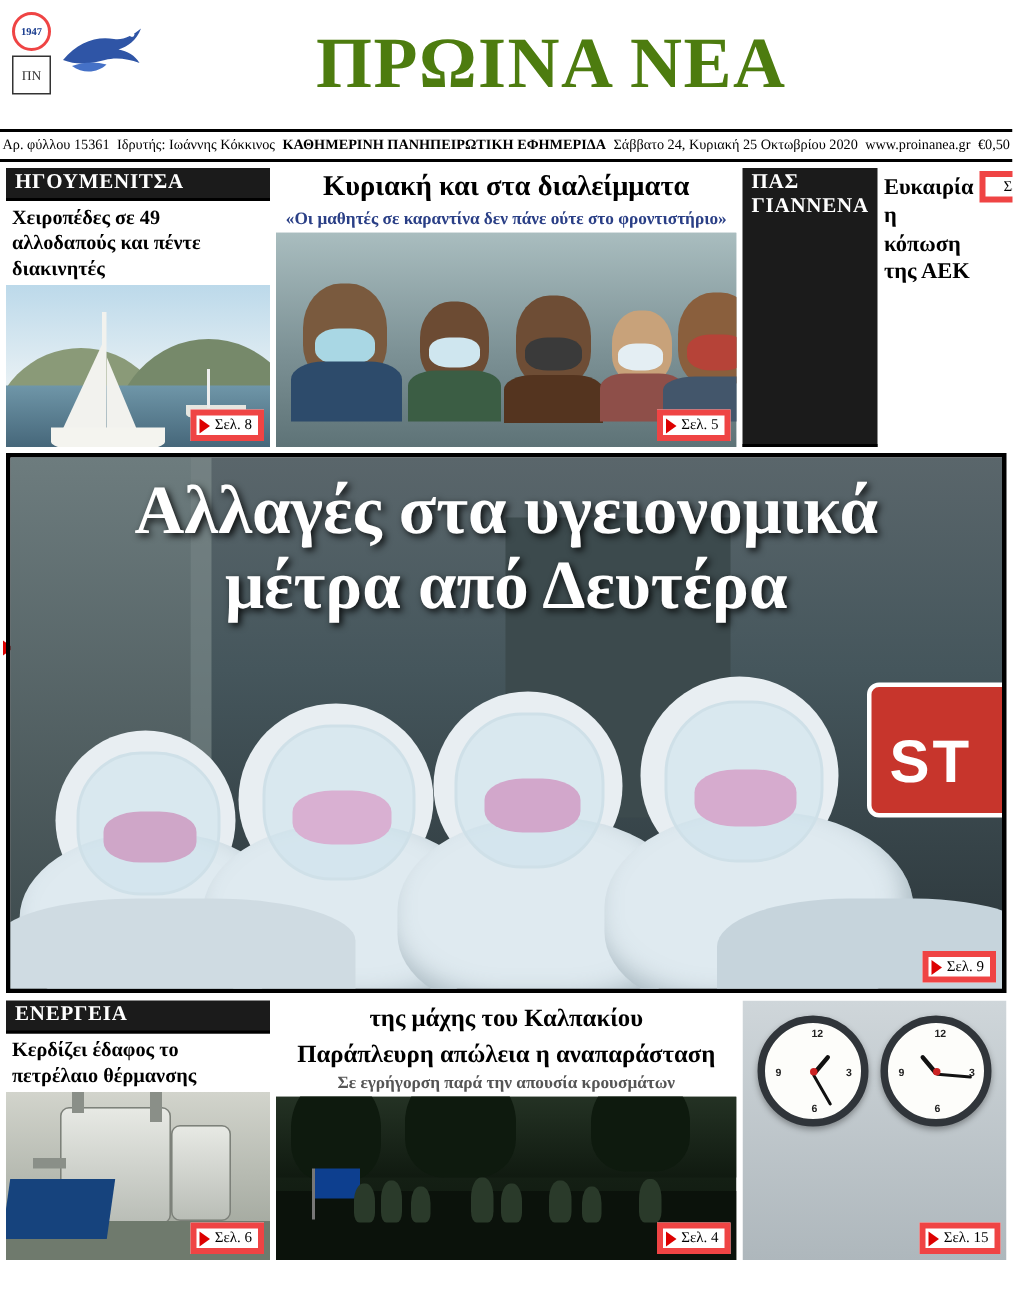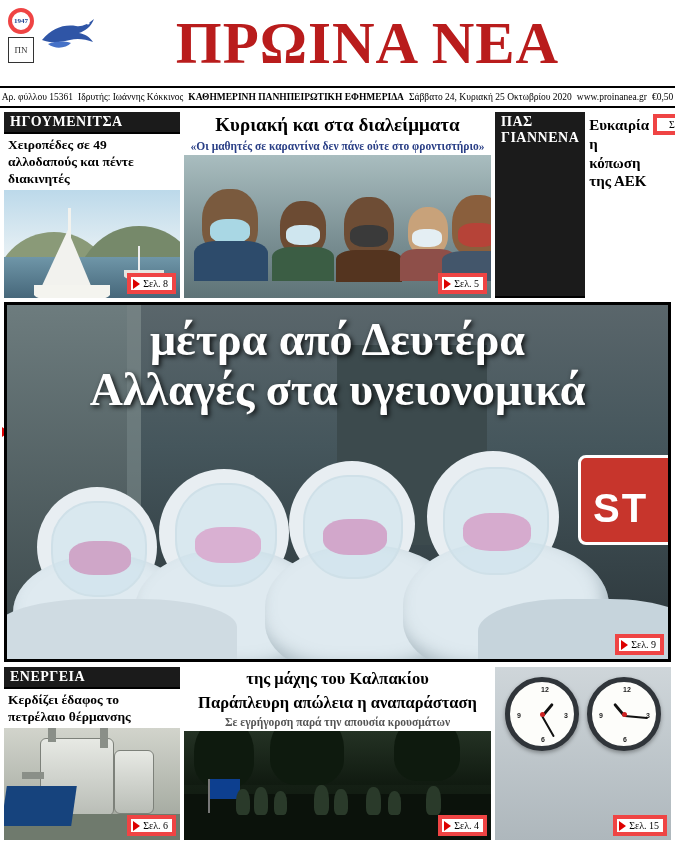--- a/index.html
+++ b/index.html
@@ -16,36 +16,36 @@
     height: 88px; position: relative;
     display: flex; align-items: center; justify-content: center;
     border-bottom: 2px solid #000;
   }
   .logo-block {
     position: absolute; left: 8px; top: 8px;
     display: flex; align-items: center; gap: 4px;
   }
   .logo-stack { display:flex; flex-direction:column; gap:3px; align-items:center;}
   .logo-badge {
-    width: 26px; height: 26px; border: 4px solid #ef4444;
+    width: 26px; height: 26px; border: 2px solid #ef4444;
     border-radius: 50%; display:flex; align-items:center; justify-content:center;
     font-family:"Liberation Serif", serif; font-size: 7px; color:#1a3d8f; font-weight:bold;
   }
   .logo-sq {
     width: 26px; height: 26px; border: 1px solid #333; display:flex;
     align-items:center; justify-content:center; font-size:9px; color:#333;
   }
   .logo-bird { width: 62px; height: 52px; }
   .paper-title {
     font-family: "Liberation Serif", serif;
     font-weight: bold;
-    font-size: 59px;
+    font-size: 48px;
     letter-spacing: 1px;
     line-height: 1;
-    color: #b91c1c;
+    color: #4d7c0f;
     margin-left: 60px;
   }
   .info-bar {
     height: 20px; border-bottom: 2px solid #000;
     display: flex; align-items: center; justify-content: center; gap: 5px;
     font-size: 9.5px; padding: 0 8px; white-space: nowrap;
   }
   .info-bar .b { font-weight: bold; }
 
   
@@ -276,22 +276,22 @@
       <div class="ppe-hood" style="left:420px;top:146px;width:132px;height:132px;"></div>
       <div class="ppe" style="left:396px;top:236px;width:206px;height:134px;"></div>
       <div class="ppe-shield" style="left:436px;top:162px;width:106px;height:108px;"></div>
       <div style="position:absolute;left:456px;top:208px;width:68px;height:38px;background:#d6abce;border-radius:40%;"></div>
 
       <div style="position:absolute;left:-10px;bottom:-10px;width:240px;height:70px;background:#cfdbe2;border-radius:40% 40% 0 0;"></div>
       <div style="position:absolute;right:-30px;bottom:-20px;width:220px;height:80px;background:#c6d4dc;border-radius:40% 40% 0 0;"></div>
     </div>
 
     <div class="lead-title">
+      <div>Αλλαγές στα υγειονομικά</div>
       <div>μέτρα από Δευτέρα</div>
-      <div>Αλλαγές στα υγειονομικά</div>
     </div>
     <div class="pageref">Σελ. 9</div>
   </div>
 
   <div class="bottom-strip">
 
     <div class="col-left">
       <div class="kicker">ΕΝΕΡΓΕΙΑ</div>
       <div class="head-s">Κερδίζει έδαφος το πετρέλαιο θέρμανσης</div>
       <div class="photo">

